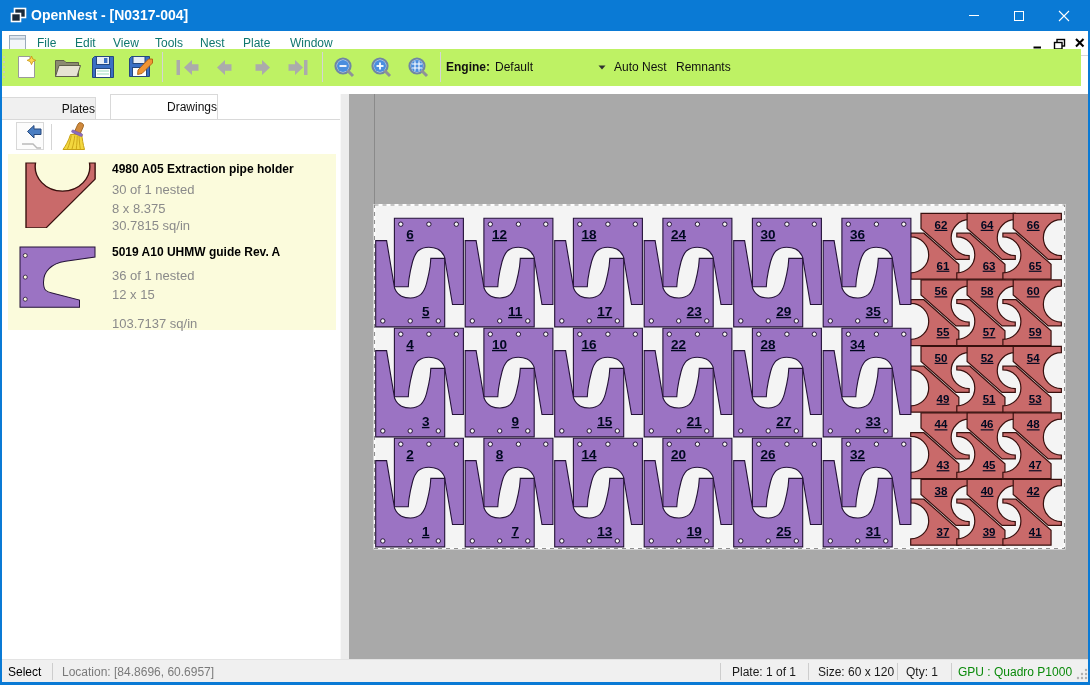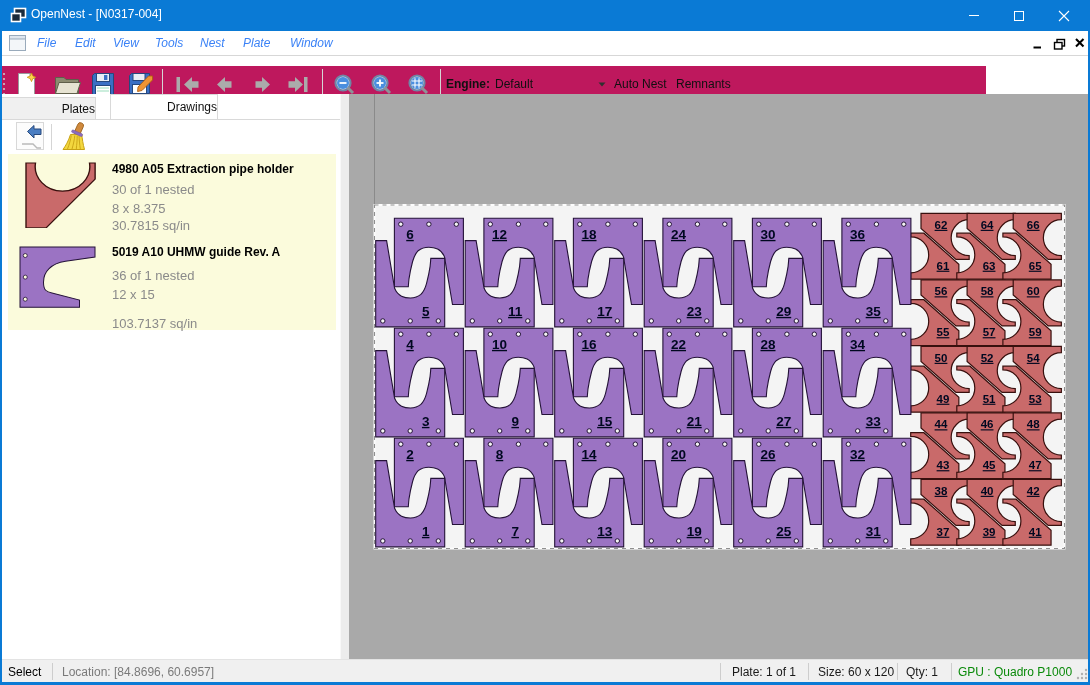--- a/index.html
+++ b/index.html
@@ -1,25 +1,25 @@
 <!DOCTYPE html>
 <html><head>
 <meta charset="utf-8">
 <style>
 * { margin:0; padding:0; box-sizing:border-box; }
 html,body { width:1090px; height:685px; overflow:hidden; }
 body { font-family:"Liberation Sans", sans-serif; position:relative; background:#fff; }
 .titlebar { position:absolute; left:0; top:0; width:1090px; height:31px; background:#0A7AD5; color:#fff; }
 .title-ic { position:absolute; left:10px; top:7px; }
-.title-tx { position:absolute; left:31px; top:7px; font-size:12px; color:#fff; }
+.title-tx { position:absolute; left:31px; top:7px; font-size:14px; color:#fff;font-weight:bold; }
 .capbtn { position:absolute; top:0; width:45px; height:31px; }
 .menubar { position:absolute; left:0; top:31px; width:1090px; height:25px; background:#fff; border-bottom:1px solid #d7d7d7; }
-.menu-it { position:absolute; top:5px; font-size:12px; color:#3b82f6;font-style:italic; }
+.menu-it { position:absolute; top:5px; font-size:12px; color:#0f766e; }
 .mdi-ic { position:absolute; left:9px; top:4px; width:17px; height:16px; }
-.toolbar { position:absolute; left:0; top:66px; width:986px; height:37px; background:#be185d; }
+.toolbar { position:absolute; left:0; top:49px; width:1081px; height:37px; background:#bef264; }
 .tsep { position:absolute; top:3px; width:1px; height:30px; background:#d5d5d5; }
 .tbtxt { position:absolute; top:11px; font-size:12px; color:#101010; }
 .panel { position:absolute; left:0; top:94px; width:340px; height:565px; background:#fff; }
 .splitter { position:absolute; left:340px; top:94px; width:9px; height:565px; background:#ececec; border-left:1px solid #f8f8f8; }
 .tabstrip { position:absolute; left:0; top:0; width:346px; height:26px; }
 .tab { position:absolute; top:3px; height:23px; font-size:12px; color:#101010; text-align:right; }
 .tab.inactive { background:#f0f0f0; border:1px solid #d9d9d9; border-bottom:none; line-height:23px; }
 .tab.active { top:0; height:27px; background:#fff; border:1px solid #d9d9d9; border-bottom:none; line-height:24px; }
 .striprest { position:absolute; top:25px; left:0; width:346px; height:1px; background:#d9d9d9; }
 .ptool { position:absolute; left:0; top:26px; width:346px; height:36px; background:#fff; }

